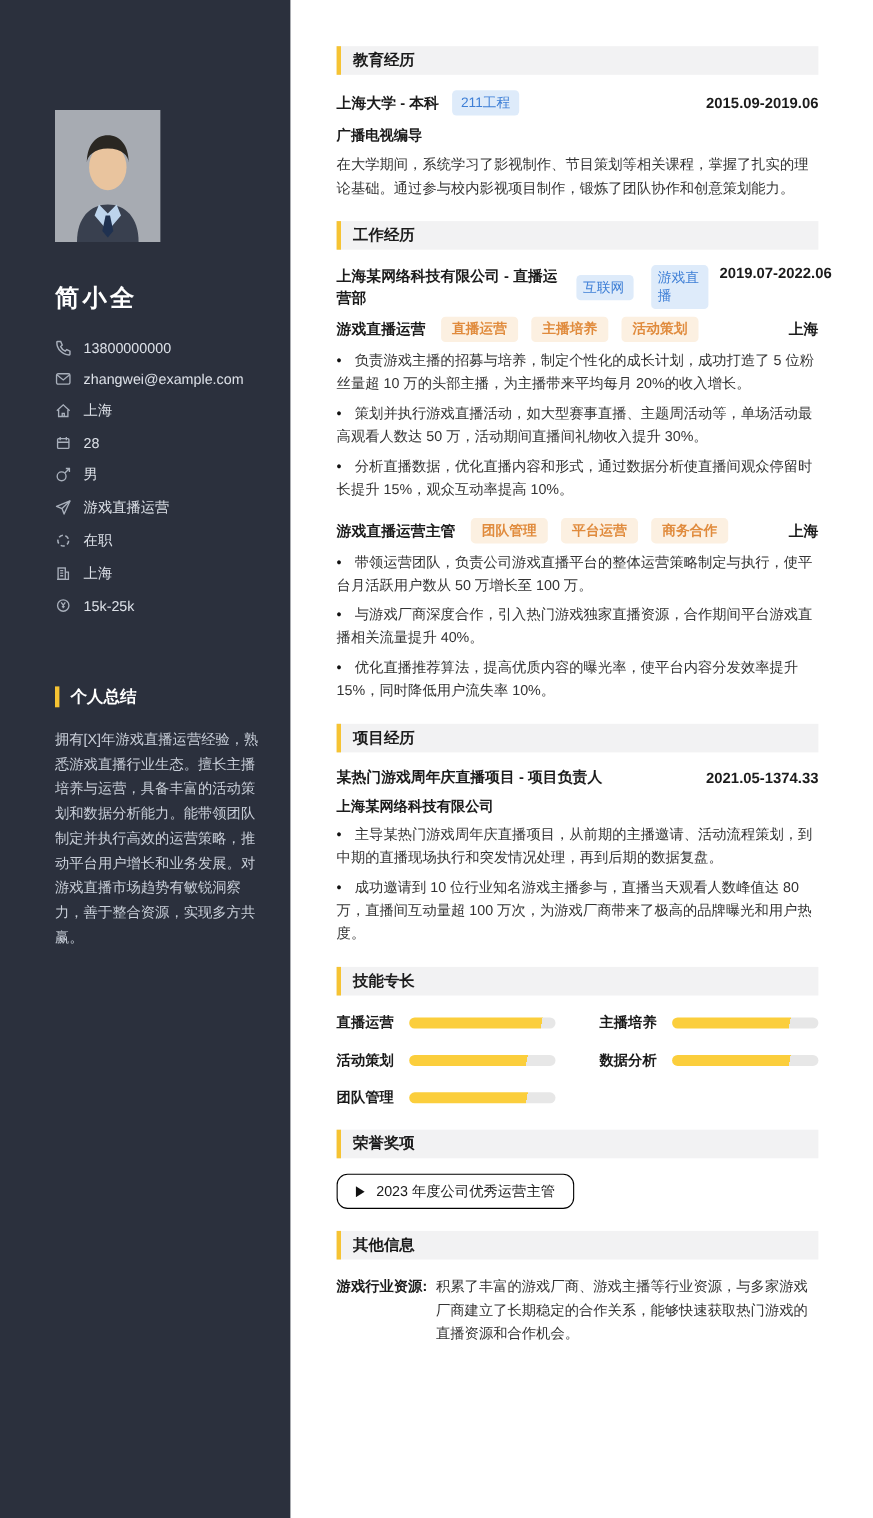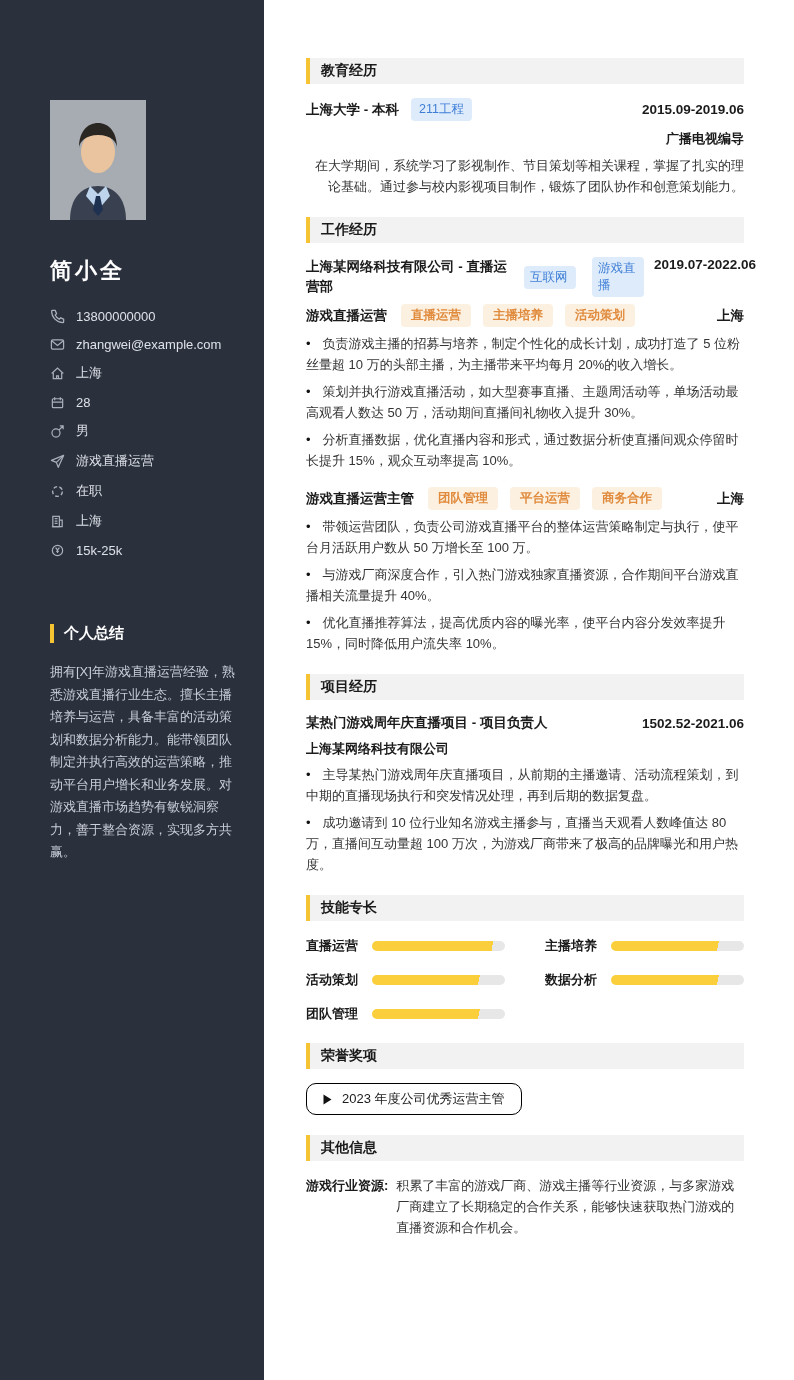--- a/index.html
+++ b/index.html
@@ -28,21 +28,21 @@
   .contact svg{flex-shrink:0;}
   .summary{margin-top:66px;}
   .s-head{display:flex;align-items:center;gap:10px;}
   .s-head .ybar{width:4px;height:19px;background:var(--accent);}
   .s-head .s-title{font-size:15px;font-weight:bold;color:#fff;}
   .s-text{margin-top:18px;font-size:13px;line-height:22.5px;color:#C9CFD9;}
 
   
   .main{flex:1;padding:42px 50px 0 42px;min-width:0;}
   .sec{margin-top:20px;}
-  .sec:first-child{margin-top:16px;text-align:right;}
+  .sec:first-child{margin-top:0;}
   .sec-head{display:flex;align-items:center;height:26px;background:#F2F2F3;}
   .sec-head .ybar{width:4px;height:26px;background:var(--accent);}
   .sec-head .t{font-size:14px;font-weight:bold;color:var(--text-strong);padding-left:11px;}
 
   .row{display:flex;align-items:center;}
   .row-top{display:flex;align-items:flex-start;}
   .bold{font-weight:bold;color:var(--text-strong);}
   .date{margin-left:auto;font-weight:bold;color:var(--text-strong);font-size:13.5px;white-space:nowrap;padding-left:10px;}
 
   
@@ -252,21 +252,21 @@
 
     <section class="sec">
       <div class="sec-head">
         <span class="ybar"></span>
         <span class="t">项目经历</span>
       </div>
 
       <div class="proj">
         <div class="row">
           <span class="proj-title bold">某热门游戏周年庆直播项目 - 项目负责人</span>
-          <span class="date">1502.52-2021.06</span>
+          <span class="date">2021.05-1374.33</span>
         </div>
         <div class="proj-company bold">上海某网络科技有限公司</div>
         <ul class="bullets">
 
         <li>主导某热门游戏周年庆直播项目，从前期的主播邀请、活动流程策划，到中期的直播现场执行和突发情况处理，再到后期的数据复盘。</li>
             <li>成功邀请到 10 位行业知名游戏主播参与，直播当天观看人数峰值达 80 万，直播间互动量超 100 万次，为游戏厂商带来了极高的品牌曝光和用户热度。</li>
           </ul>
       </div>
 
     </section>

